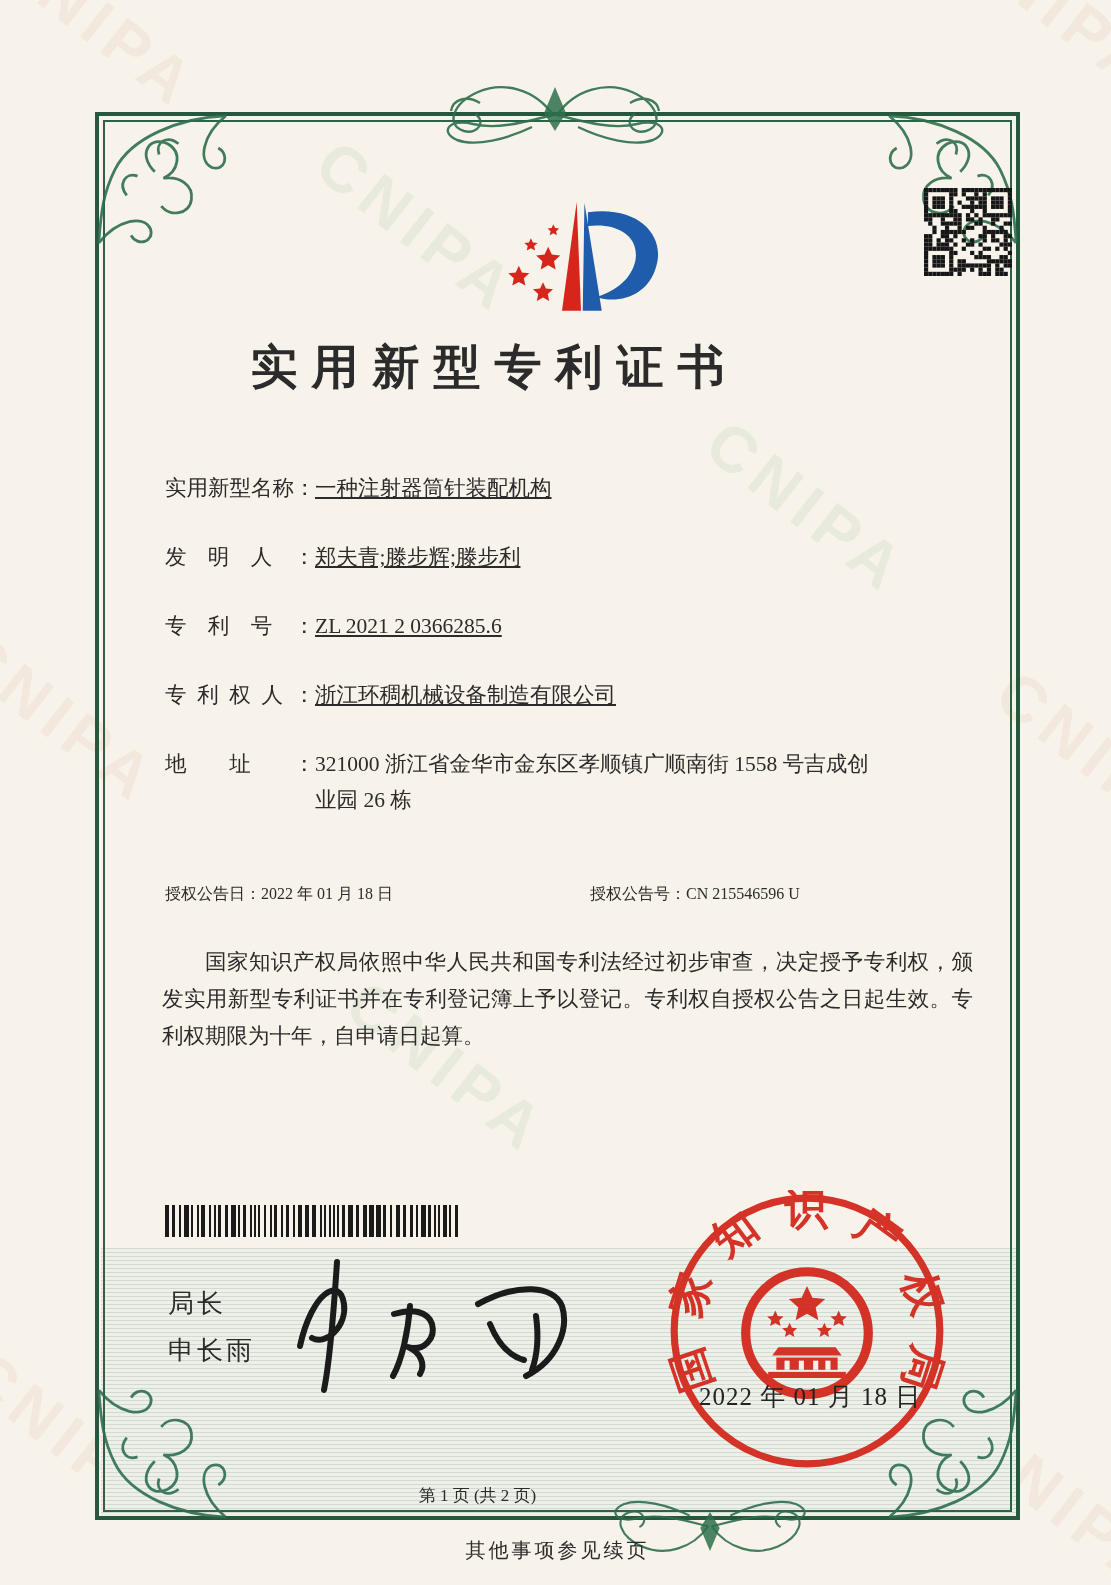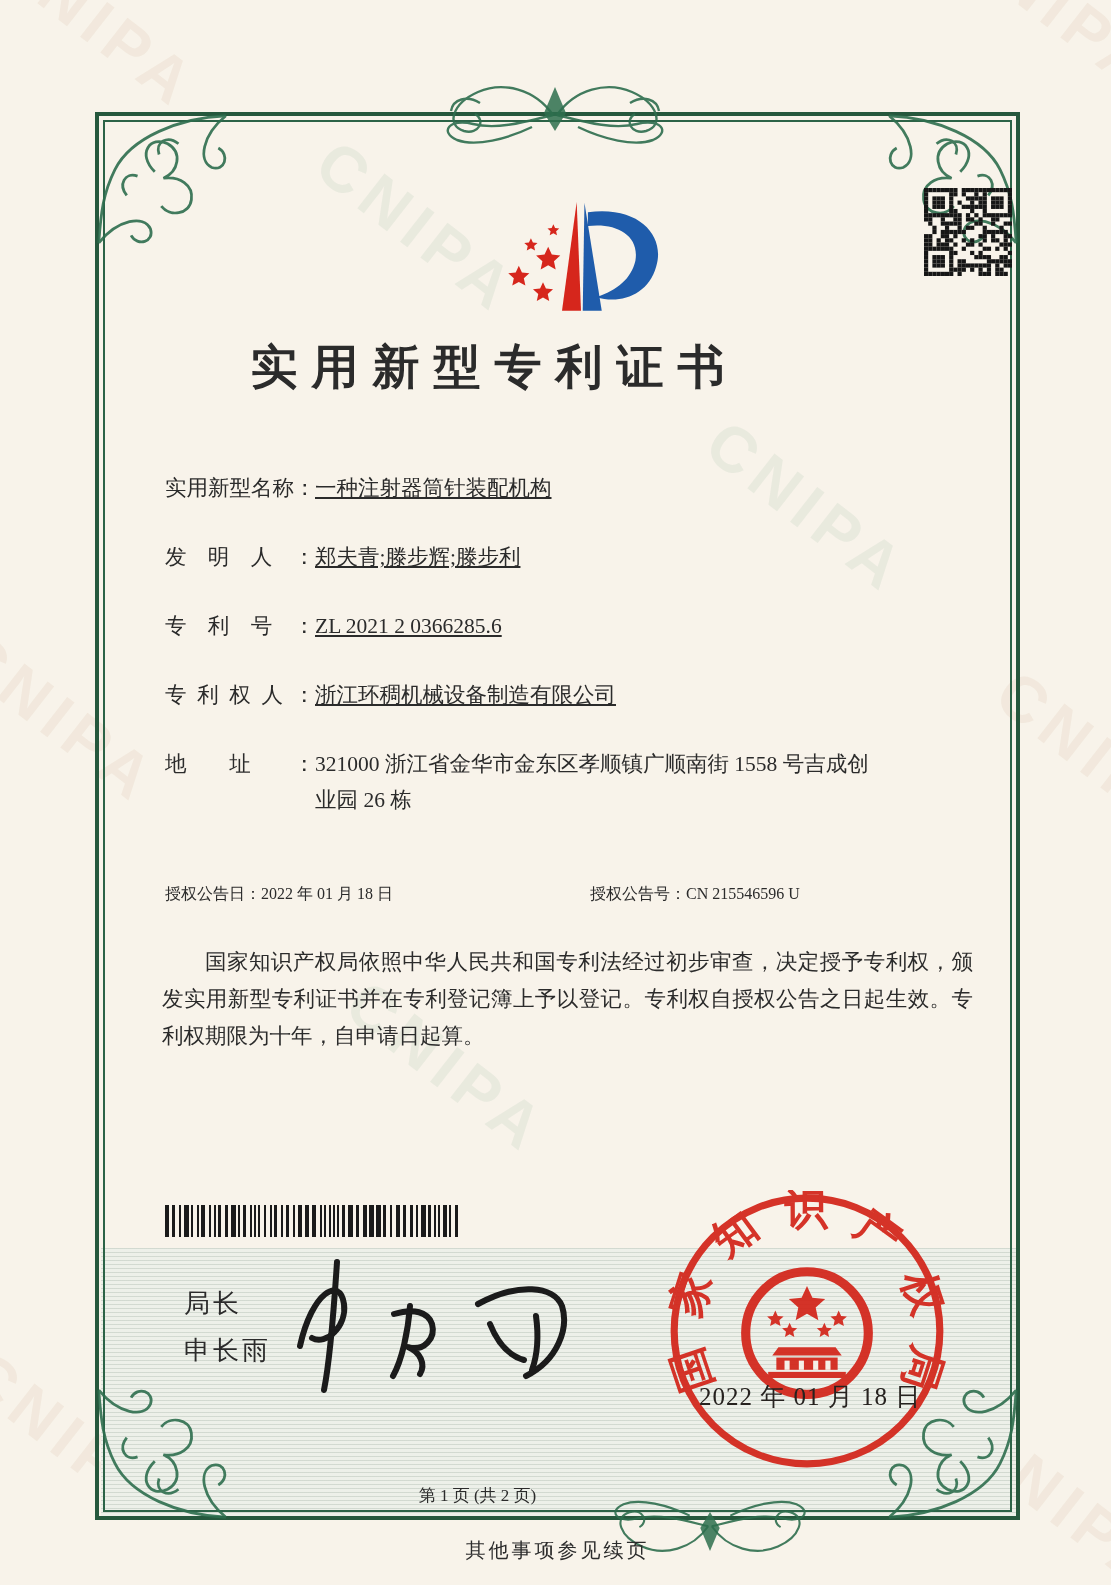--- a/index.html
+++ b/index.html
@@ -51,21 +51,21 @@
   .f-value.wrap { display:inline-block; width:568px; white-space:normal; }
   .grant-date { position:absolute; left:165px; top:884px; }
   .grant-no { position:absolute; left:590px; top:884px; }
   .body-text {
     position:absolute; left:150px; top:932px; width:835px;
     font-size:21.5px; line-height:37px; text-align:justify;
   }
   .body-text p { text-indent:2em; margin:12px; }
   .barcode { position:absolute; left:165px; top:1205px; width:296px; height:32px; }
   .sig-block {
-    position:absolute; left:184px; top:1286px; z-index:5;
+    position:absolute; left:168px; top:1286px; z-index:5;
     font-family:"Liberation Sans","DejaVu Sans",sans-serif; font-size:26px; letter-spacing:3px;
   }
   .sig-block .name { margin-top:12px; }
   .signature { position:absolute; left:282px; top:1248px; width:310px; height:155px; z-index:5; }
   .seal { position:absolute; left:666px; top:1190px; width:282px; height:282px; z-index:5; opacity:0.93; }
   .seal-date {
     position:absolute; left:695px; top:1380px; width:230px; text-align:center; z-index:6;
     font-size:25px; letter-spacing:1px; color:#26221f;
   }
   .page-info { position:absolute; left:95px; top:1484px; width:765px; text-align:center; font-size:17px; z-index:5; }

